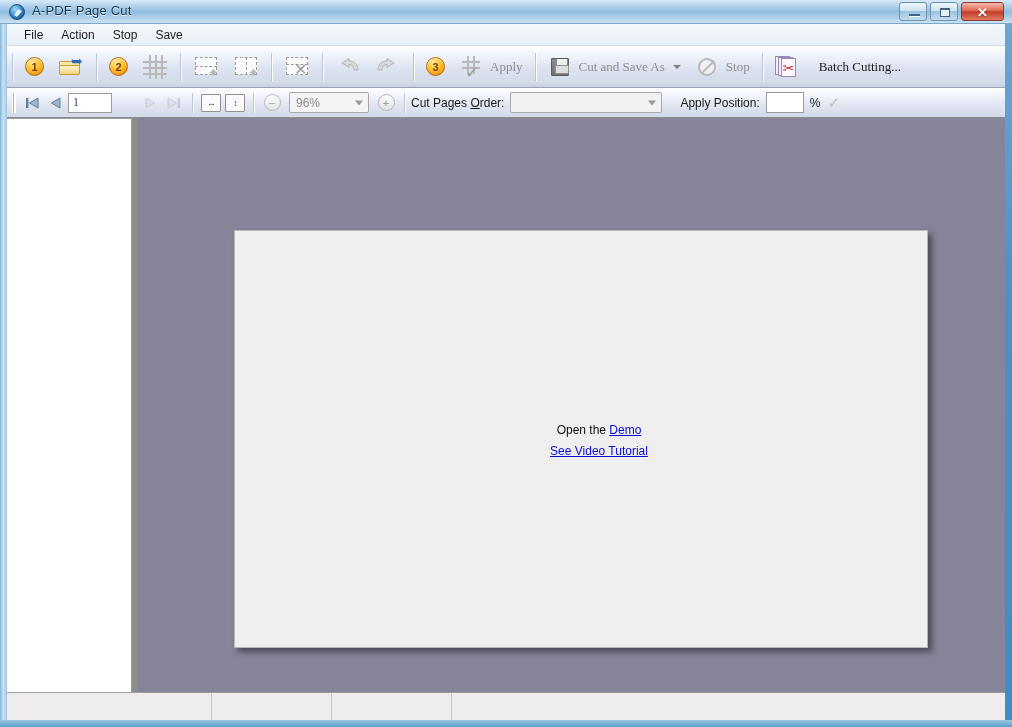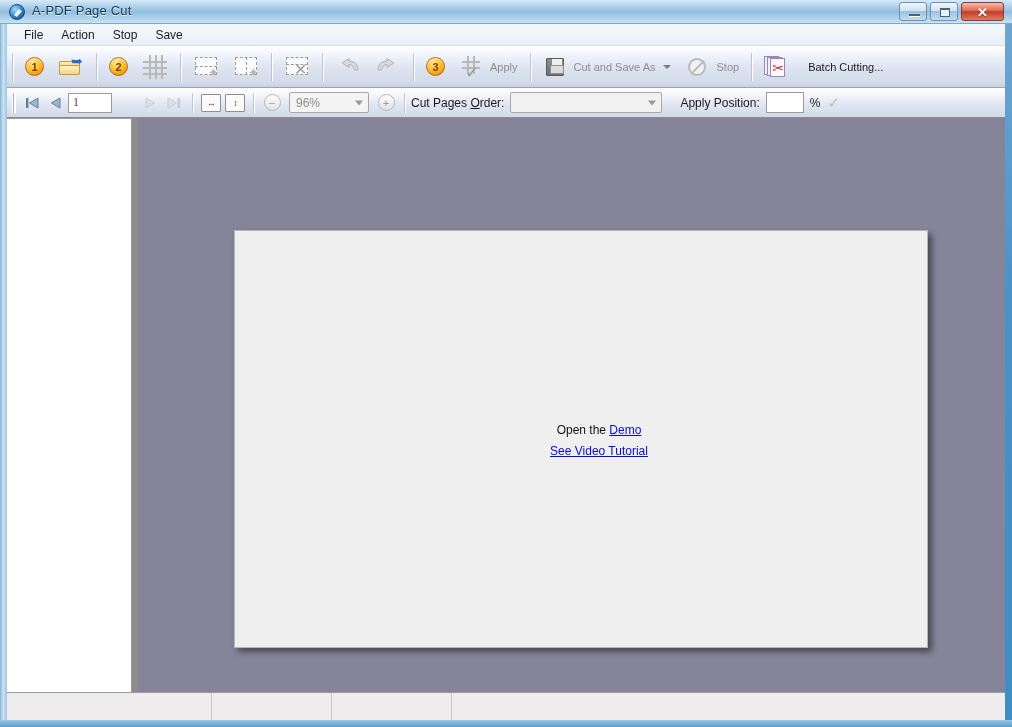--- a/index.html
+++ b/index.html
@@ -91,21 +91,21 @@
     border-bottom:1px solid #9aa3b3;
     display:flex; align-items:center;
   }
   .tb-sep { width:1px; height:28px; background:#bcc4d3; margin:0 5px;
     box-shadow:1px 0 0 #ffffff; }
   .tb-btn {
     height:34px; display:flex; align-items:center; gap:5px;
     padding:0 6px; border:1px solid transparent; border-radius:3px; cursor:default;
   }
   .tb-btn.disabled { opacity:1; }
-  .tb-label { font-size:11px; color:#8e8e8e; }
+  .tb-label { font-size:13px; color:#8e8e8e;font-family:Liberation Serif, serif; }
   .tb-label.active { color:#1b1b1b;margin-left:13px; }
 
   
   .badge {
     width:19px; height:19px; border-radius:50%;
     background: radial-gradient(circle at 38% 28%, #ffe89a 0%, #ffc02a 45%, #e07d05 100%);
     border:1px solid #b96806;
     color:#7a3b00; font-size:11px; font-weight:bold;
     display:flex; align-items:center; justify-content:center;
     font-family:"Liberation Sans", sans-serif;

